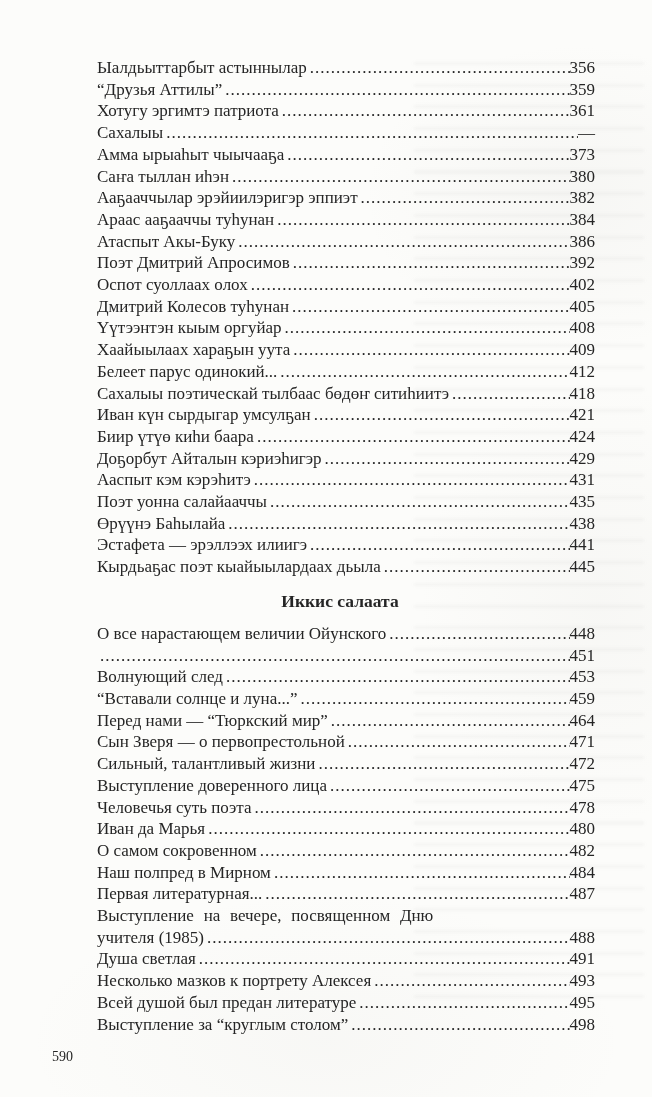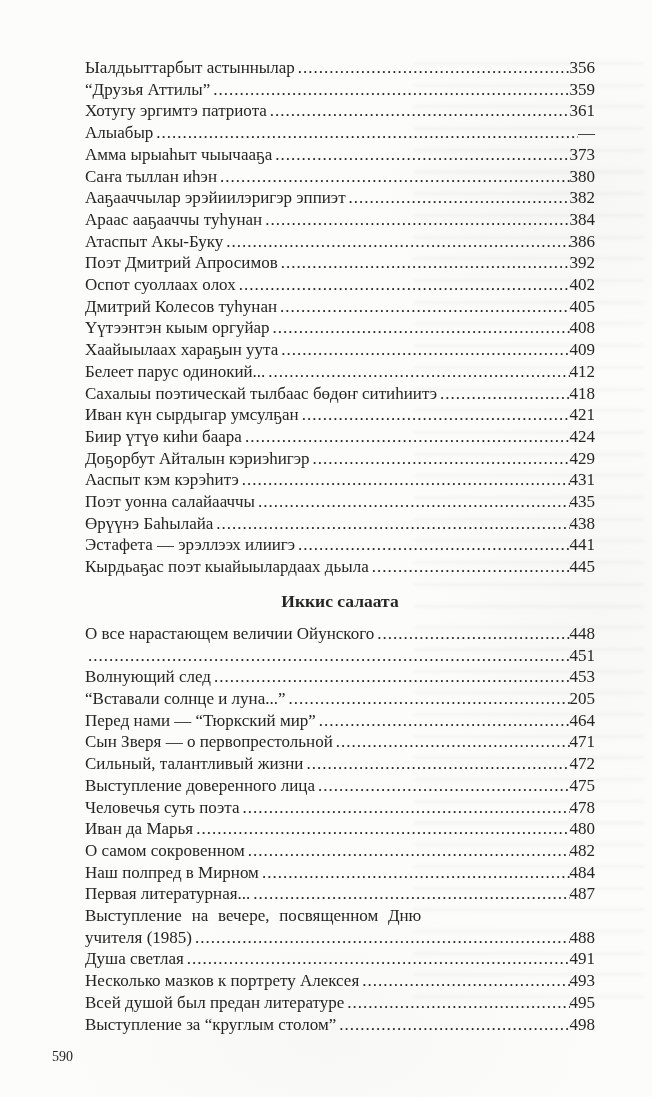--- a/index.html
+++ b/index.html
@@ -30,20 +30,21 @@
     position: absolute;
     left: 85px; right: 57px; top: 57px;
   }
   .toc-list { }
   .row {
     display: flex;
     align-items: baseline;
     line-height: 21.7px;
     font-size: 17px;
     white-space: nowrap;
+    margin-left: 12px;
   }
   .row .t { flex: 0 0 auto; }
   .row .dots {
     flex: 1 1 auto;
     overflow: hidden;
     white-space: nowrap;
     margin-left: 3px;
     letter-spacing: 1px;
     min-width: 0;
   }
@@ -83,21 +84,21 @@
           <span class="t">“Друзья Аттилы”</span>
           <span class="dots"></span>
           <span class="p">359</span>
         </div>
         <div class="row">
           <span class="t">Хотугу эргимтэ патриота</span>
           <span class="dots"></span>
           <span class="p">361</span>
         </div>
         <div class="row">
-          <span class="t">Алыабыр</span>
+          <span class="t">Сахалыы</span>
           <span class="dots"></span>
           <span class="p">—</span>
         </div>
         <div class="row">
           <span class="t">Амма ырыаһыт чыычааҕа</span>
           <span class="dots"></span>
           <span class="p">373</span>
         </div>
         <div class="row">
           <span class="t">Саҥа тыллан иһэн</span>
@@ -209,21 +210,21 @@
           <span class="p">451</span>
         </div>
         <div class="row">
           <span class="t">Волнующий след</span>
           <span class="dots"></span>
           <span class="p">453</span>
         </div>
         <div class="row">
           <span class="t">“Вставали солнце и луна...”</span>
           <span class="dots"></span>
-          <span class="p">205</span>
+          <span class="p">459</span>
         </div>
         <div class="row">
           <span class="t">Перед нами — “Тюркский мир”</span>
           <span class="dots"></span>
           <span class="p">464</span>
         </div>
         <div class="row">
           <span class="t">Сын Зверя — о первопрестольной</span>
           <span class="dots"></span>
           <span class="p">471</span>

